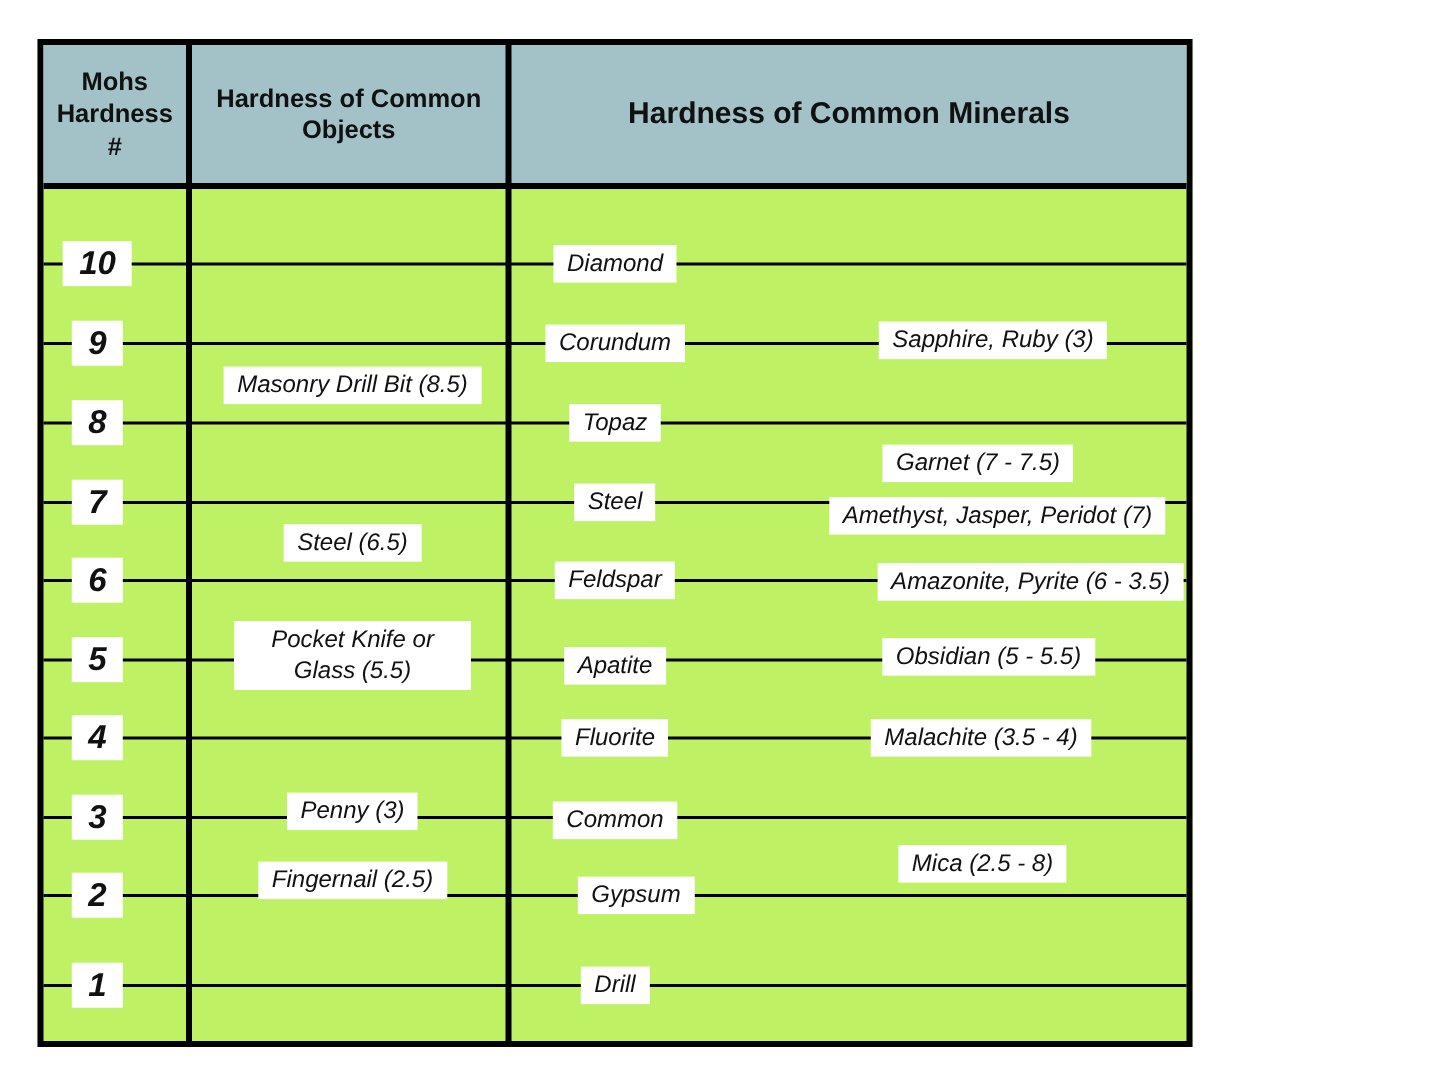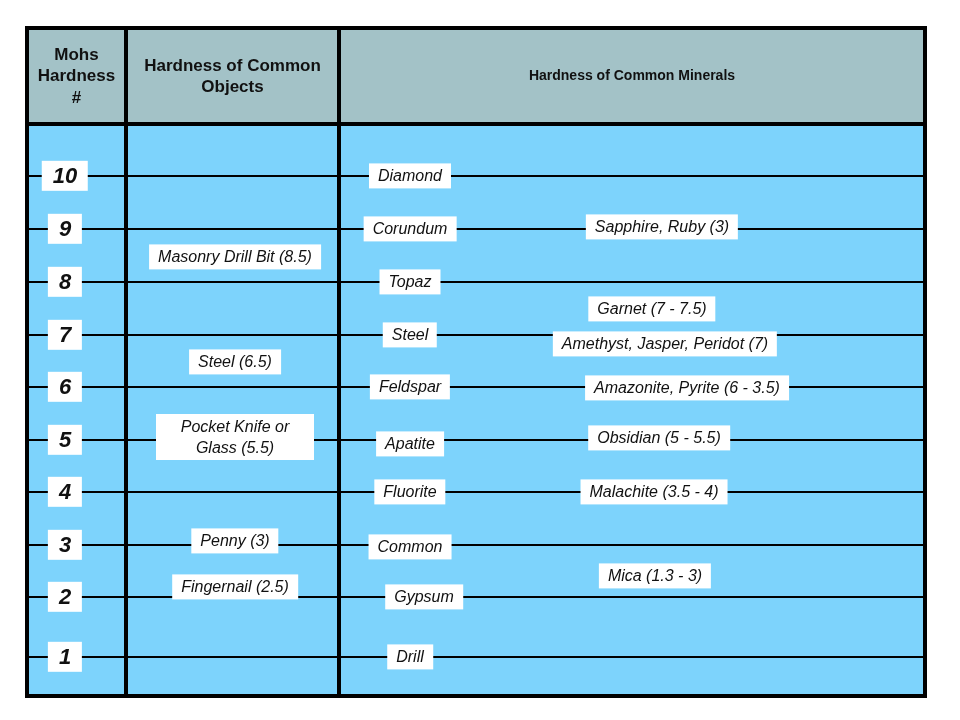--- a/index.html
+++ b/index.html
@@ -2,35 +2,35 @@
 <html style="--header-bg: #a3c2c7; --line-color: #000000;"><head>
 <meta charset="utf-8">
 <style>
   html,body{margin:0;padding:0;}
   body{
     width:960px;height:720px;background:#ffffff;overflow:hidden;
     font-family:"Liberation Sans","DejaVu Sans",sans-serif;color:#111;
     position:relative;
   }
   .chart{
-    position:absolute;left:25px;top:26px;width:902px;height:672px;
-    border:4px solid var(--line-color,#000);box-sizing:border-box;background:#7dd3fc;
+    position:absolute;left:25px;top:26px;width:770px;height:672px;
+    border:4px solid var(--line-color,#000);box-sizing:border-box;background:#bef264;
   }
   .header-row{
     position:absolute;left:0;top:0;width:100%;height:96px;box-sizing:border-box;
     border-bottom:4px solid var(--line-color,#000);display:flex;
     background:var(--header-bg,#a3c2c7);
   }
   .hcell{
     display:flex;align-items:center;justify-content:center;text-align:center;
     font-weight:bold;box-sizing:border-box;padding:2px 6px;line-height:1.25;
   }
   .hcell.c1{width:99px;border-right:4px solid var(--line-color,#000);font-size:17px;}
   .hcell.c2{width:213px;border-right:4px solid var(--line-color,#000);font-size:17px;}
-  .hcell.c3{flex:1;font-size:14px;}
+  .hcell.c3{flex:1;font-size:20px;}
   .divider{
     position:absolute;top:96px;bottom:0;width:4px;background:var(--line-color,#000);z-index:5;
   }
   .d1{left:95px;} .d2{left:308px;}
   .lvl{
     position:absolute;left:0;width:100%;height:2px;background:var(--line-color,#000);z-index:1;
   }
   .lbl{
     position:absolute;transform:translate(-50%,-50%);background:#fff;
     white-space:nowrap;font-size:16px;padding:3px 9px;z-index:2;line-height:1.2;font-style:italic;
@@ -90,15 +90,15 @@
   <div class="lbl" style="left:381px;top:517px">Common</div>
   <div class="lbl" style="left:395px;top:567px">Gypsum</div>
   <div class="lbl" style="left:381px;top:627px">Drill</div>
 
   <div class="lbl" style="left:633px;top:197px">Sapphire, Ruby (3)</div>
   <div class="lbl" style="left:623px;top:279px">Garnet (7 - 7.5)</div>
   <div class="lbl" style="left:636px;top:314px">Amethyst, Jasper, Peridot (7)</div>
   <div class="lbl" style="left:658px;top:358px">Amazonite, Pyrite (6 - 3.5)</div>
   <div class="lbl" style="left:630px;top:408px">Obsidian (5 - 5.5)</div>
   <div class="lbl" style="left:625px;top:462px">Malachite (3.5 - 4)</div>
-  <div class="lbl" style="left:626px;top:546px">Mica (1.3 - 3)</div>
+  <div class="lbl" style="left:626px;top:546px">Mica (2.5 - 8)</div>
 
 </div>
 
 </body></html>

